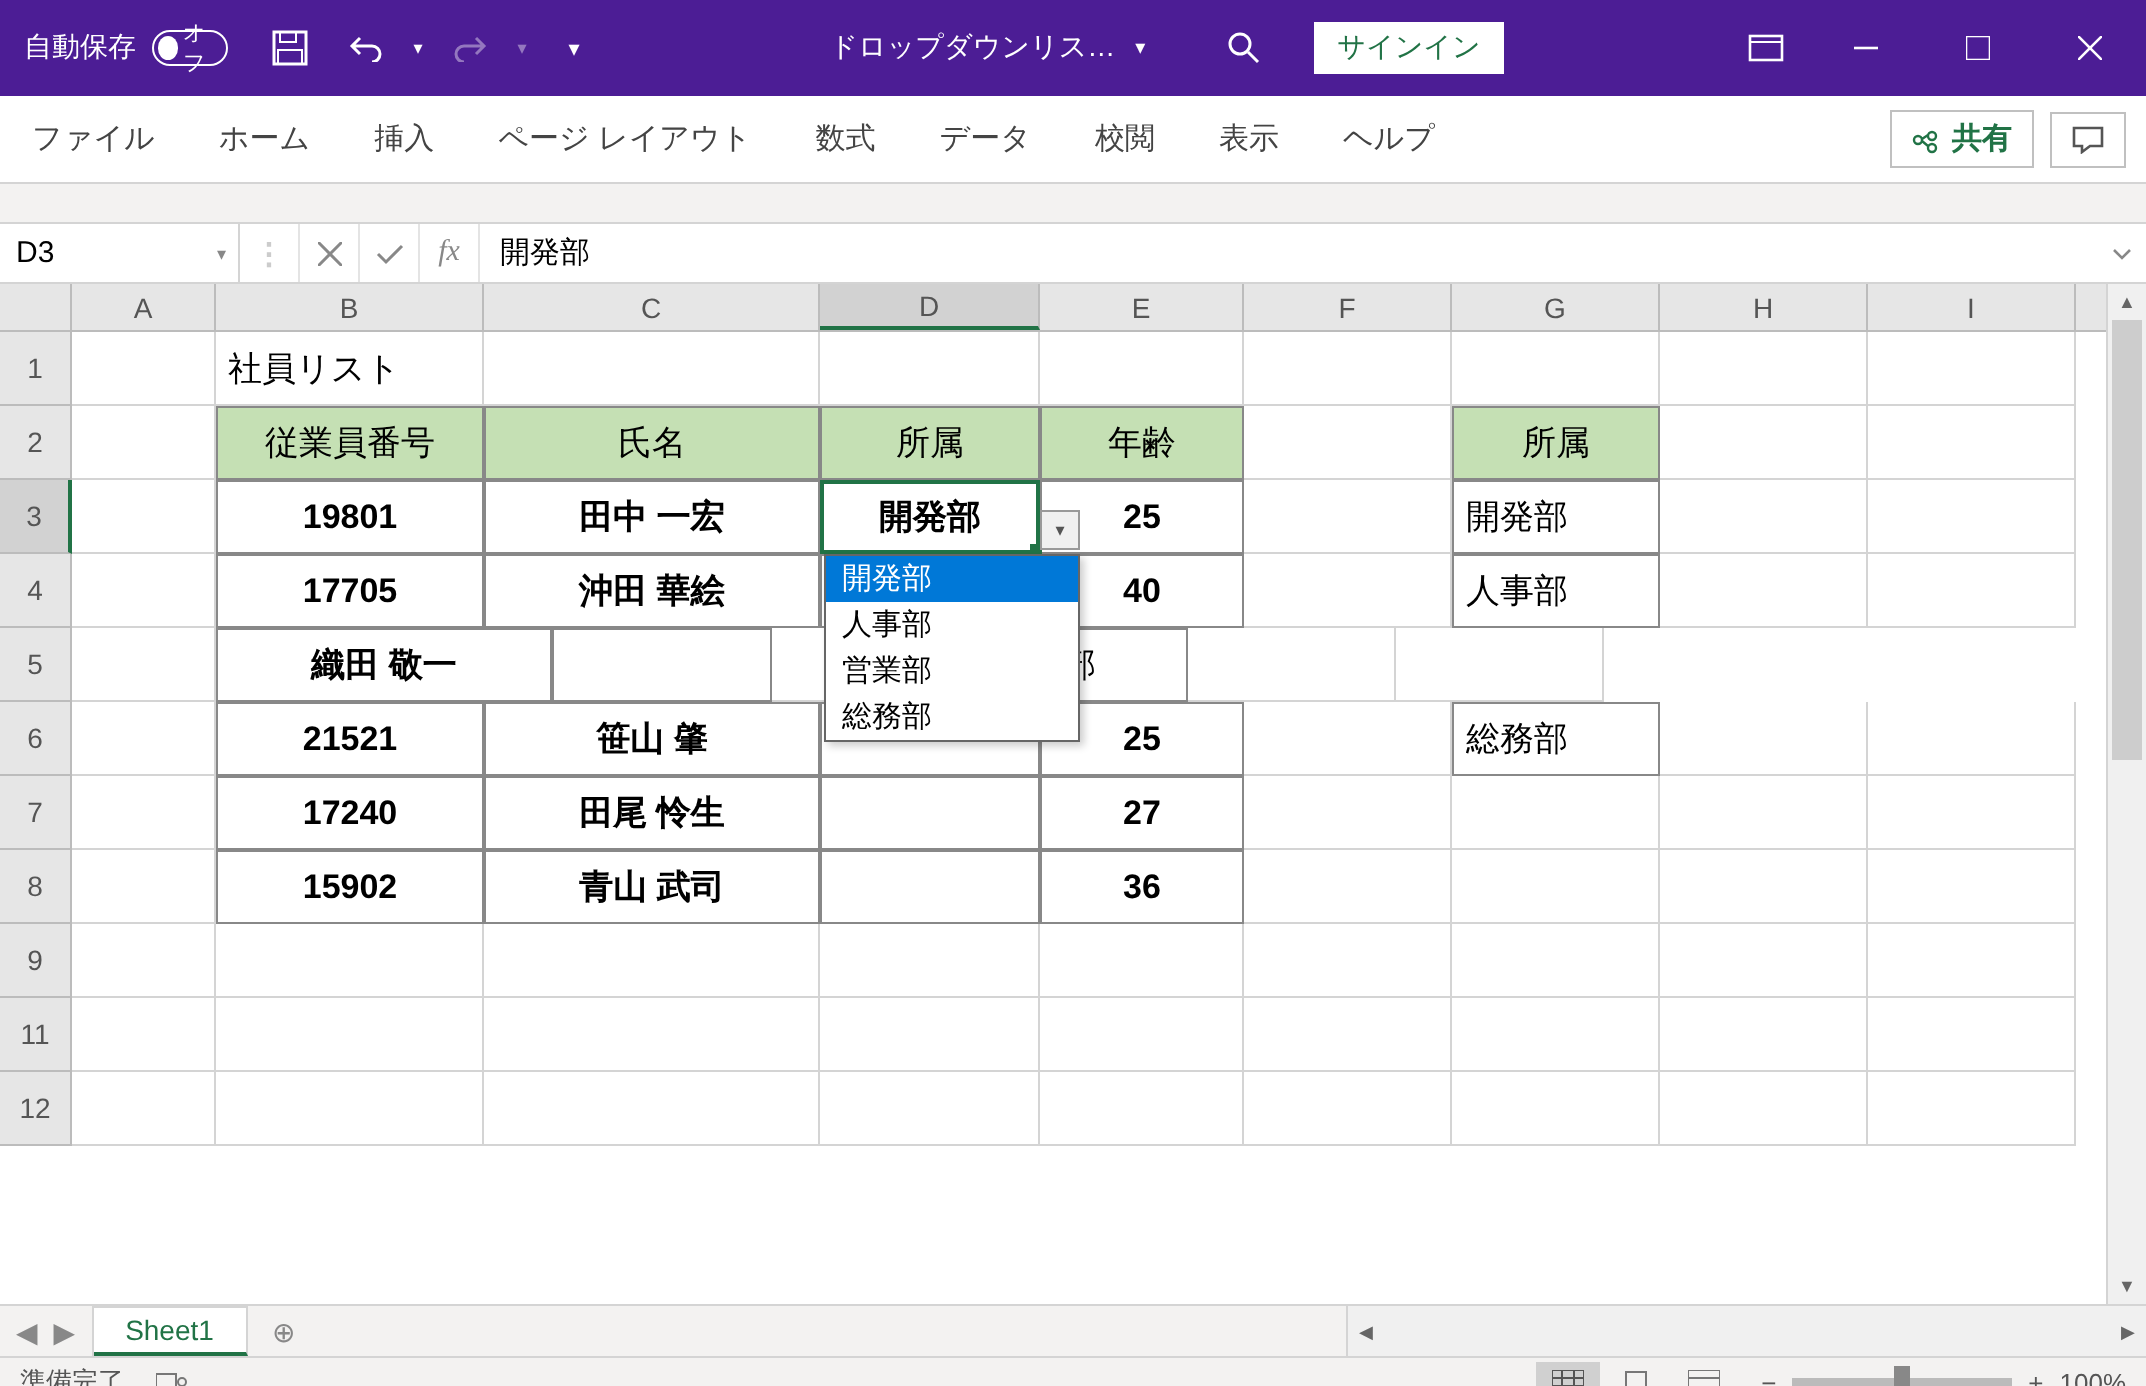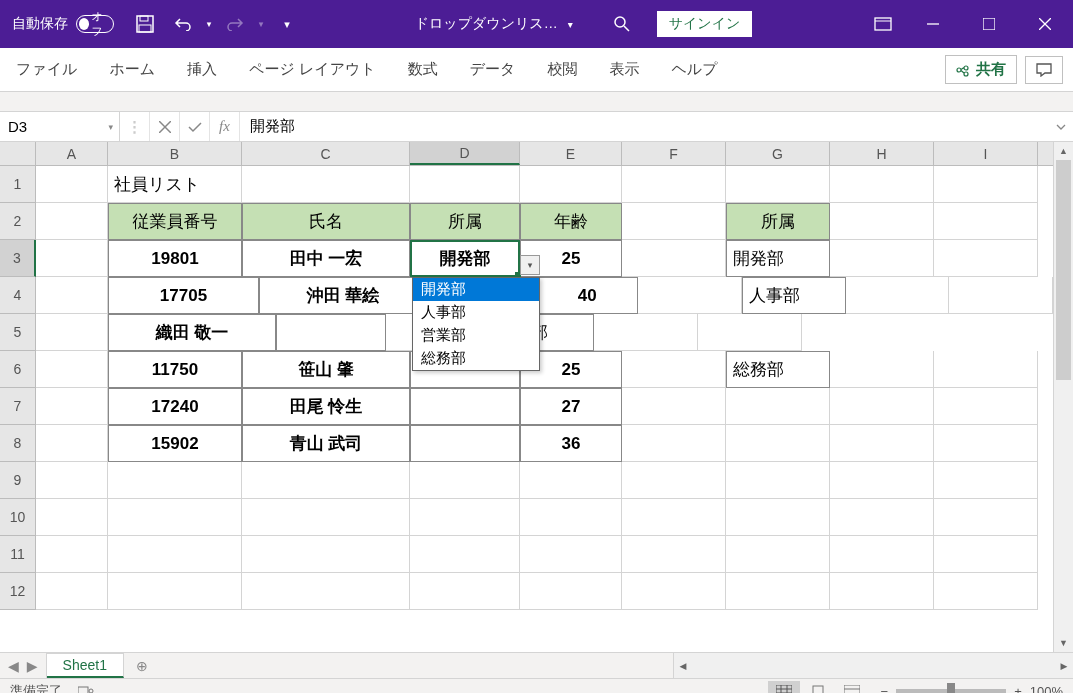--- a/index.html
+++ b/index.html
@@ -269,21 +269,21 @@
           <div class="cell tbl center" style="width: 110px;">開発部</div>
           <div class="cell tbl center" style="width: 102px;">25</div>
           <div class="cell" style="width: 104px;"></div>
           <div class="cell tbl" style="width: 104px;">開発部</div>
           <div class="cell" style="width: 104px;"></div>
           <div class="cell" style="width: 104px;"></div>
         </div>
         <div class="row">
           <div class="row-h">4</div>
           <div class="cell" style="width: 72px;"></div>
-          <div class="cell tbl center" style="width: 152px;">17705</div>
+          <div class="cell tbl center" style="width: 134px;">17705</div>
           <div class="cell tbl center" style="width: 168px;">沖田 華絵</div>
           <div class="cell tbl center" style="width: 110px;"></div>
           <div class="cell tbl center" style="width: 102px;">40</div>
           <div class="cell" style="width: 104px;"></div>
           <div class="cell tbl" style="width: 104px;">人事部</div>
           <div class="cell" style="width: 104px;"></div>
           <div class="cell" style="width: 104px;"></div>
         </div>
         <div class="row">
           <div class="row-h">5</div>
@@ -291,21 +291,21 @@
           <div class="cell tbl center" style="width: 168px;">織田 敬一</div>
           <div class="cell tbl center" style="width: 110px;"></div>
           <div class="cell" style="width: 104px;"></div>
           <div class="cell tbl" style="width: 104px;">営業部</div>
           <div class="cell" style="width: 104px;"></div>
           <div class="cell" style="width: 104px;"></div>
         </div>
         <div class="row">
           <div class="row-h">6</div>
           <div class="cell" style="width: 72px;"></div>
-          <div class="cell tbl center" style="width: 134px;">11750</div>
+          <div class="cell tbl center" style="width: 134px;">21521</div>
           <div class="cell tbl center" style="width: 168px;">笹山 肇</div>
           <div class="cell tbl center" style="width: 110px;"></div>
           <div class="cell tbl center" style="width: 102px;">25</div>
           <div class="cell" style="width: 104px;"></div>
           <div class="cell tbl" style="width: 104px;">総務部</div>
           <div class="cell" style="width: 104px;"></div>
           <div class="cell" style="width: 104px;"></div>
         </div>
         <div class="row">
           <div class="row-h">7</div>
@@ -326,32 +326,20 @@
           <div class="cell tbl center" style="width: 168px;">青山 武司</div>
           <div class="cell tbl center" style="width: 110px;"></div>
           <div class="cell tbl center" style="width: 102px;">36</div>
           <div class="cell" style="width: 104px;"></div>
           <div class="cell" style="width: 104px;"></div>
           <div class="cell" style="width: 104px;"></div>
           <div class="cell" style="width: 104px;"></div>
         </div>
         <div class="row">
           <div class="row-h">9</div>
-          <div class="cell" style="width: 72px;"></div>
-          <div class="cell" style="width: 134px;"></div>
-          <div class="cell" style="width: 168px;"></div>
-          <div class="cell" style="width: 110px;"></div>
-          <div class="cell" style="width: 102px;"></div>
-          <div class="cell" style="width: 104px;"></div>
-          <div class="cell" style="width: 104px;"></div>
-          <div class="cell" style="width: 104px;"></div>
-          <div class="cell" style="width: 104px;"></div>
-        </div>
-        <div class="row">
-          <div class="row-h">10</div>
           <div class="cell" style="width: 72px;"></div>
           <div class="cell" style="width: 134px;"></div>
           <div class="cell" style="width: 168px;"></div>
           <div class="cell" style="width: 110px;"></div>
           <div class="cell" style="width: 102px;"></div>
           <div class="cell" style="width: 104px;"></div>
           <div class="cell" style="width: 104px;"></div>
           <div class="cell" style="width: 104px;"></div>
           <div class="cell" style="width: 104px;"></div>
         </div>

